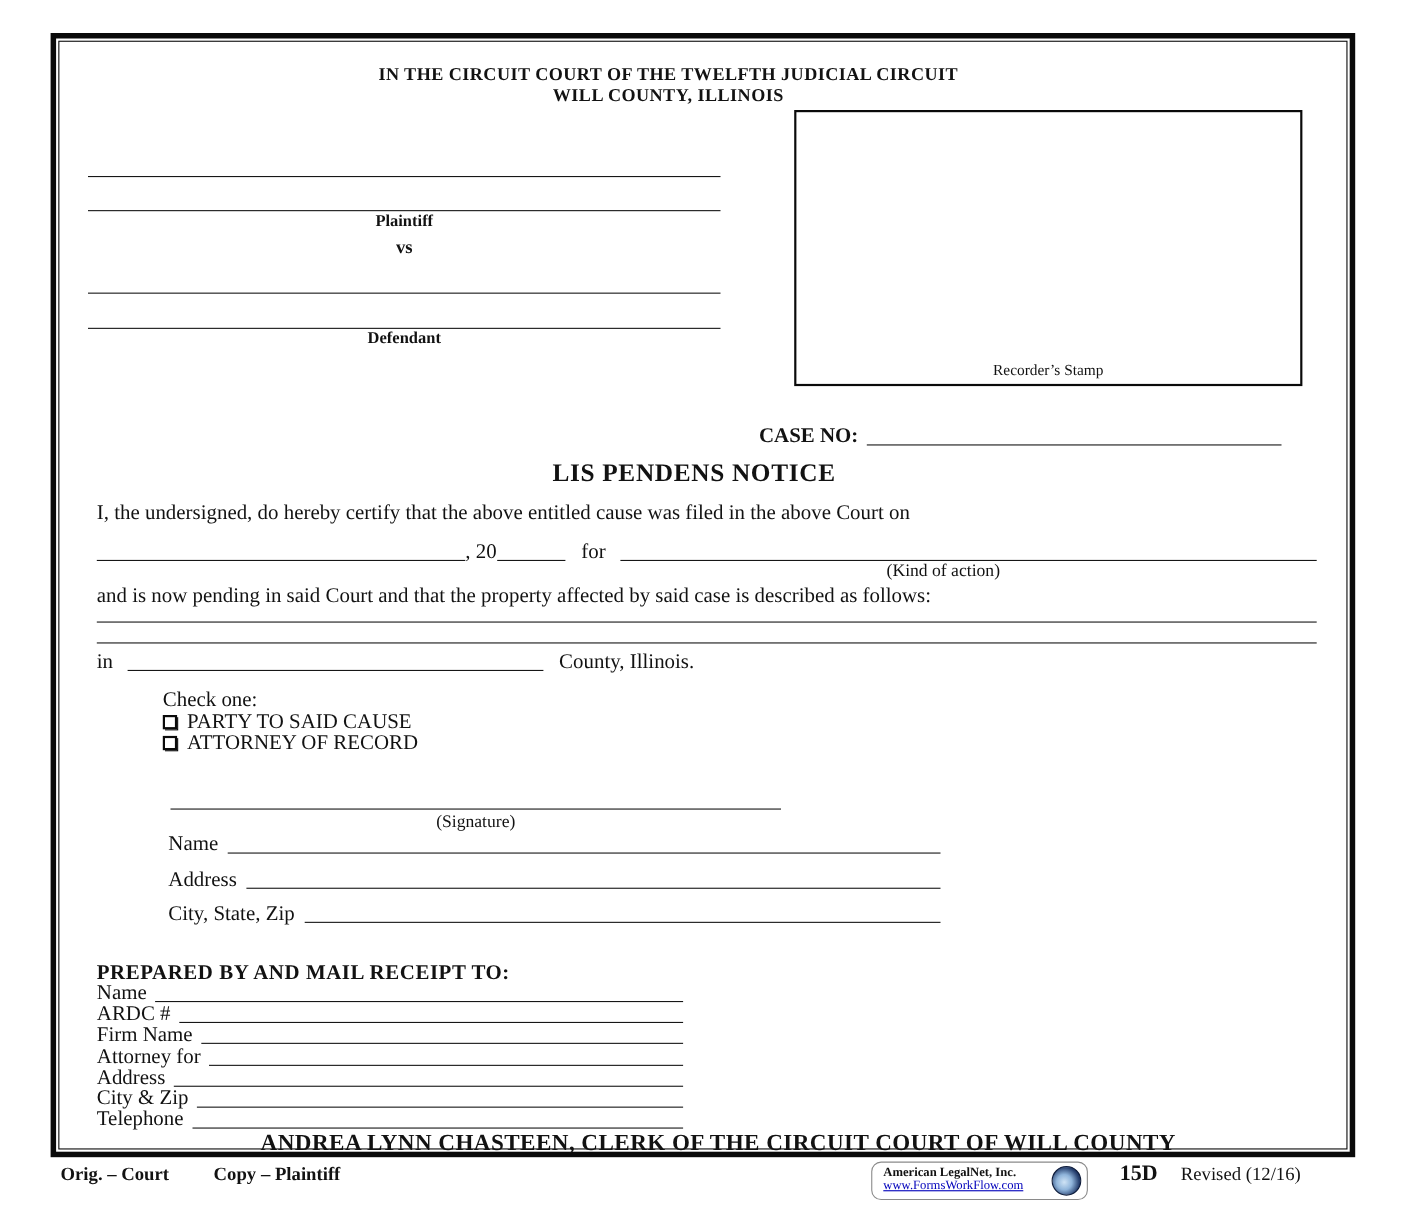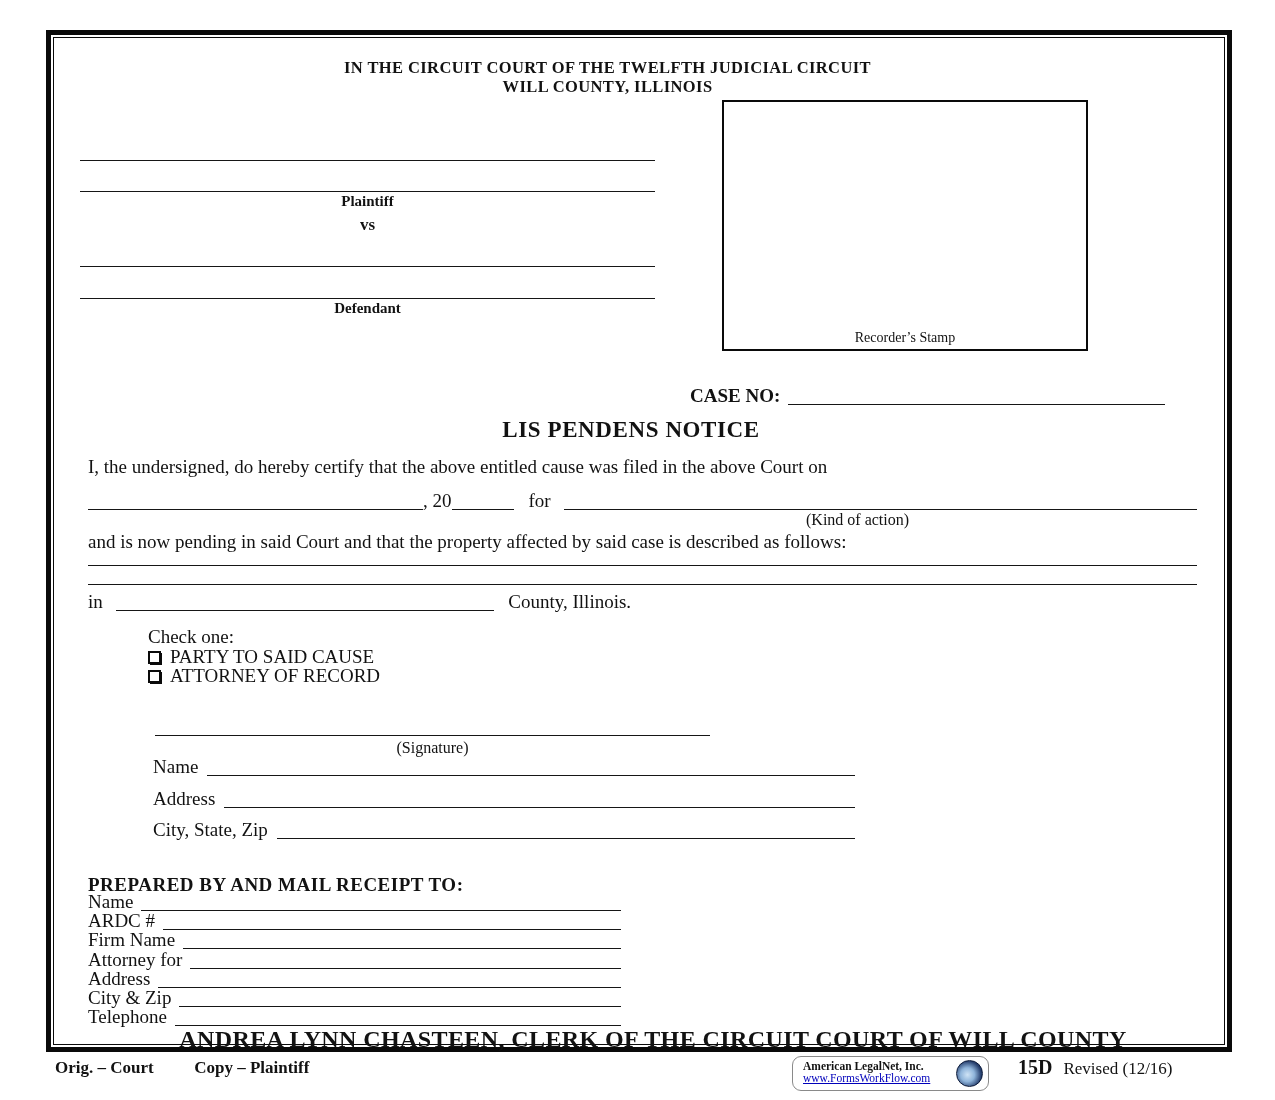--- a/index.html
+++ b/index.html
@@ -23,28 +23,28 @@
 
   .t19 { font-size:19px; white-space:nowrap; }
   .bold { font-weight:bold; }
   .center { text-align:center; }
 
   .hdr { font-size:16.5px; font-weight:bold; letter-spacing:0.4px; }
   .title { font-size:23px; font-weight:bold; letter-spacing:0.6px; }
   .caption-lbl { font-size:15px; font-weight:bold; }
   .small-cap { font-size:16px; }
 
-  .stamp-box { position:absolute; left:722px; top:100px; width:366px; height:251px;
+  .stamp-box { position:absolute; left:722px; top:100px; width:462px; height:251px;
                border:2px solid #0a0a0a; }
   .stamp-lbl { position:absolute; left:0; right:0; bottom:3px; text-align:center; font-size:14px; }
 
   .cb { display:inline-block; width:13px; height:13px; border:2px solid #0a0a0a;
         margin-right:9px; vertical-align:-1px; box-shadow:1.5px 1.5px 0 -0.5px #0a0a0a; background:#fff; }
 
-  .clerk { font-size:24px; font-weight:bold; letter-spacing:0.4px; }
+  .clerk { font-size:21px; font-weight:bold; letter-spacing:0.4px; }
 
   .foot-left { font-size:17px; font-weight:bold; white-space:nowrap; }
   .legalnet { position:absolute; left:792px; top:1056px; width:197px; height:35px;
               border:1.3px solid #8a8a8a; border-radius:9px; padding:3px 34px 2px 10px; background:#fff; }
   .legalnet .co { font-size:11.5px; font-weight:bold; white-space:nowrap; }
   .legalnet .url { font-size:11.5px; color:#0000bb; text-decoration:underline; white-space:nowrap; cursor:pointer; }
   .globe { position:absolute; right:5px; top:3px; width:27px; height:27px; border-radius:50%;
            background: radial-gradient(circle at 42% 55%, #cfe3f5 0%, #8fb4da 35%, #27406f 68%, #101c3d 100%);
            border:1px solid #0d1b3a; }
   .formno { font-size:20px; font-weight:bold; }
@@ -167,16 +167,16 @@
   </div>
 
   <div class="legalnet">
     <div class="co">American LegalNet, Inc.</div>
     <div class="url">www.FormsWorkFlow.com</div>
     <span class="globe"></span>
   </div>
 
   <div class="abs" style="left:1018px; top:1056px; white-space:nowrap;">
     <span class="formno">15D</span>
-    <span class="rev" style="margin-left:7px;">Revised (12/16)</span>
+    <span class="rev" style="margin-left:17px;">Revised (12/16)</span>
   </div>
 
 </div>
 
 </body></html>

